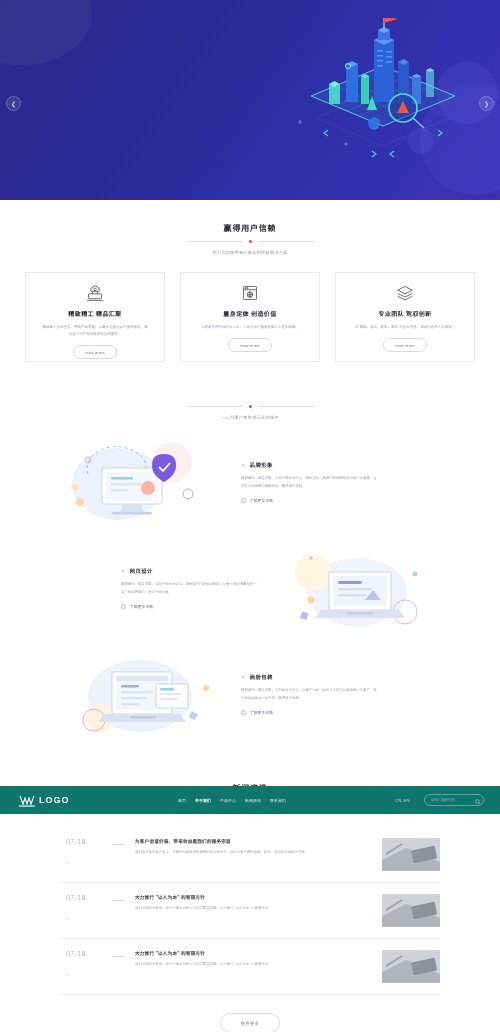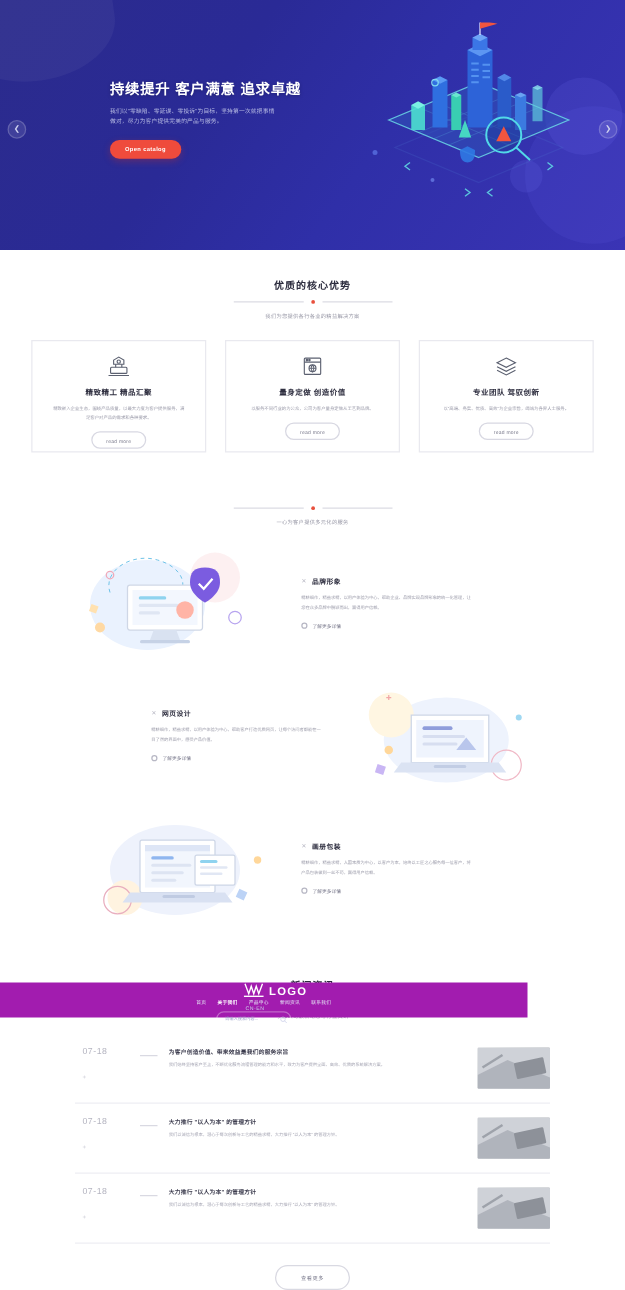--- a/index.html
+++ b/index.html
@@ -115,22 +115,22 @@
     position:relative;
   }
   .news-more-wrap { text-align:center; margin-top:16px; }
   .news-more {
     display:inline-block; font-size:4.2px; color:#7c7c8e; border:1px solid #d9d9e2;
     border-radius:11px; padding:6px 20px; background:#fff; cursor:pointer; letter-spacing:.4px;
   }
 
   
   .site-header {
-    position:absolute; left:0; top:786px; width:422px; height:28px;
-    background:#a21caf; display:flex; align-items:center; z-index:40;flex-direction:column;
+    position:absolute; left:0; top:786px; width:500px; height:28px;
+    background:#0f766e; display:flex; align-items:center; z-index:40;
   }
   .logo { display:flex; align-items:center; margin-left:19px; cursor:pointer; }
   .logo-mark { width:16px; height:13px; margin-right:4px; }
   .logo-text { color:#fff; font-size:9px; font-weight:bold; letter-spacing:1px; }
   .nav { flex:1; display:flex; justify-content:center; gap:9px; }
   .nav-item { color:#e4e6f5; font-size:3.8px; letter-spacing:.2px; cursor:pointer; white-space:nowrap; }
   .nav-item.active { color:#fff; font-weight:bold; }
   .lang { color:#c7cbe6; font-size:4.2px; margin-right:14px; cursor:pointer; letter-spacing:.4px; }
   .search {
     display:flex; align-items:center; justify-content:space-between;
@@ -146,25 +146,20 @@
 </head>
 <body>
 
 <section class="hero">
   <div class="hero-blob blob-a"></div>
   <div class="hero-blob blob-b"></div>
   <div class="hero-blob blob-c"></div>
   <div class="hero-blob blob-d"></div>
 
   <div class="hero-inner">
-    <div class="hero-copy">
-      <div class="hero-title">持续提升 客户满意 追求卓越</div>
-      <div class="hero-sub">我们以"零缺陷、零延误、零投诉"为目标，坚持第一次就把事情做对，尽力为客户提供完美的产品与服务。</div>
-      <button class="hero-btn">Open catalog</button>
-    </div>
 
     <div class="hero-art">
       <svg viewBox="0 0 190 170" width="190" height="170">
 
         <g stroke="#4f7fd4" stroke-width="1" fill="none" opacity=".55">
           <path d="M95 128 L162 100 L95 72 L28 100 Z" opacity=".35"></path>
         </g>
         <path d="M95 122 L100 124 L95 126 L90 124 Z" fill="none"></path>
 
         <g stroke="#63e0e6" stroke-width="1.1" fill="none" opacity=".85">
@@ -242,21 +237,21 @@
   <div class="arrow arrow-prev">
     <span>❮</span>
   </div>
   <div class="arrow arrow-next">
     <span>❯</span>
   </div>
 </section>
 
 <section class="section">
   <div class="sec-head">
-    <div class="sec-title">优质的核心优势</div>
+    <div class="sec-title">赢得用户信赖</div>
     <div class="sec-rule">
         <i></i>
         <b></b>
         <i></i>
       </div>
     <div class="sec-desc">我们为您提供各行各业的精益解决方案</div>
   </div>
 
   <div class="cards">
 

